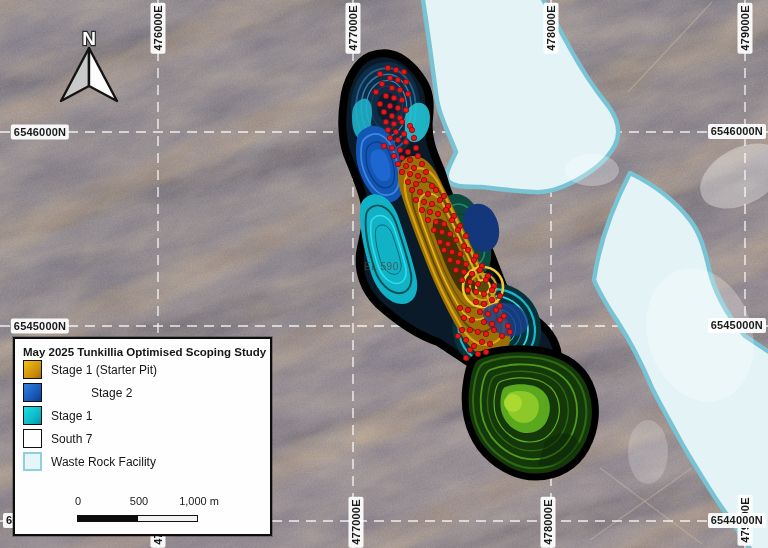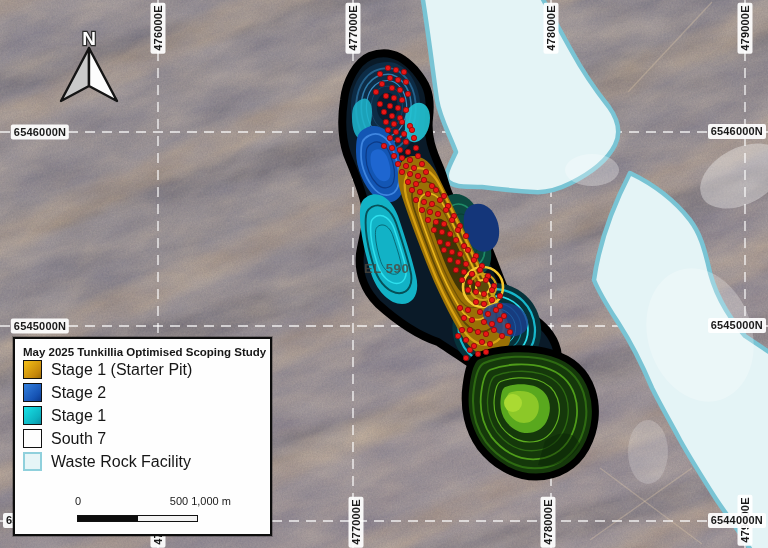--- a/index.html
+++ b/index.html
@@ -11,36 +11,36 @@
       linear-gradient(160deg,#757283 0%,#6e6b7a 38%,#7a7284 70%,#7e7585 100%);
   }
   svg{position:absolute;left:0;top:0;}
   .coord{position:absolute;z-index:30;background:rgba(255,255,255,.93);color:#191919;
     font-size:11px;font-weight:700;line-height:15px;padding:0 3px;border-radius:2px;
     white-space:nowrap;letter-spacing:.2px;}
   .coord.center{transform:translate(-50%,-50%);}
   .coord.vert{transform:translate(-50%,-50%) rotate(-90deg);}
   .coord.right{right:2px;}
   .coord.under{z-index:10;}
-  .el-label{position:absolute;left:364px;top:261px;z-index:3;font-size:13px;font-weight:700;
+  .el-label{position:absolute;left:364px;top:261px;z-index:3;font-size:10px;font-weight:400;
     color:rgba(78,70,60,.8);letter-spacing:.6px;}
   
   .legend{position:absolute;left:13px;top:337px;width:259px;height:199px;z-index:40;
     background:#fefefe;border:2.5px solid #0d0d0d;box-shadow:0 0 0 1px rgba(0,0,0,.25);}
   .legend-title{position:absolute;left:8px;top:7px;font-size:11.5px;font-weight:700;color:#161616;}
   .lrow{position:absolute;left:8px;height:19px;display:flex;align-items:center;}
   .sw{width:19px;height:19px;border:1.2px solid #111;flex:0 0 auto;}
   .sw-stage1{background:linear-gradient(135deg,#eeb816 10%,#c4860a 75%,#9a6a06);}
   .sw-stage2{background:linear-gradient(135deg,#2f7ad8 10%,#1653b4 70%,#0b3a8e);}
   .sw-stage3{background:linear-gradient(135deg,#17dce2 10%,#0cb2c0 70%,#0a8fa2);}
   .sw-south1{background:linear-gradient(135deg,#76c628 10%,#55a41a 70%,#3b8612;);}
   .sw-wrf{background:#e6f5f7;border:2px solid #8fd0dc;}
   .sw-dot{width:14px;height:14px;margin:0 2px;border-radius:50%;
     background:radial-gradient(circle at 38% 35%,#f53020,#d90d0d 70%,#a80606);border:1px solid #8a0808;}
-  .lrow span.lbl{margin-left:9px;font-size:16px;font-weight:500;color:#161616;}
+  .lrow span.lbl{margin-left:9px;font-size:12px;font-weight:500;color:#161616;}
   .scale-ticks{position:absolute;left:0;top:156px;width:100%;font-size:11px;font-weight:500;color:#1a1a1a;}
   .scale-ticks i{position:absolute;transform:translateX(-50%);font-style:normal;}
   .scalebar{position:absolute;left:62px;top:176px;width:121px;height:7px;border:1.2px solid #111;background:#f2f2f2;}
   .scalebar b{position:absolute;left:0;top:0;width:50%;height:100%;background:#0d0d0d;}
   .drill{fill:#e81616;stroke:#8a0a0a;stroke-width:.8;}
 </style>
 </head>
 <body>
 
 <div class="map">
@@ -349,38 +349,38 @@
   <div class="coord right" style="top:513px;">6544000N</div>
 
   <div class="el-label">EL 590</div>
 
   <div class="legend">
     <div class="legend-title">May 2025 Tunkillia Optimised Scoping Study</div>
     <div class="lrow" style="top:21px;">
       <span class="sw sw-stage1"></span>
       <span class="lbl">Stage 1 (Starter Pit)</span>
     </div>
-    <div class="lrow" style="top:44px;">
+    <div class="lrow" style="top:44px;gap:40px;">
       <span class="sw sw-stage2"></span>
       <span class="lbl">Stage 2</span>
     </div>
     <div class="lrow" style="top:67px;">
       <span class="sw sw-stage3"></span>
       <span class="lbl">Stage 1</span>
     </div>
     <div class="lrow" style="top:90px;">
       <span class="sw sw-south1"></span>
       <span class="lbl">South 7</span>
     </div>
     <div class="lrow" style="top:113px;">
       <span class="sw sw-wrf"></span>
       <span class="lbl">Waste Rock Facility</span>
     </div>
     <div class="scale-ticks">
       <i style="left:63px;">0</i>
-      <i style="left:124px;margin-left:40px;">500</i>
-      <i style="left:184px;margin-left:12px;">1,000 m</i>
+      <i style="left:124px;">500</i>
+      <i style="left:184px;">1,000 m</i>
     </div>
     <div class="scalebar">
         <b></b>
       </div>
   </div>
 </div>
 
 </body></html>

